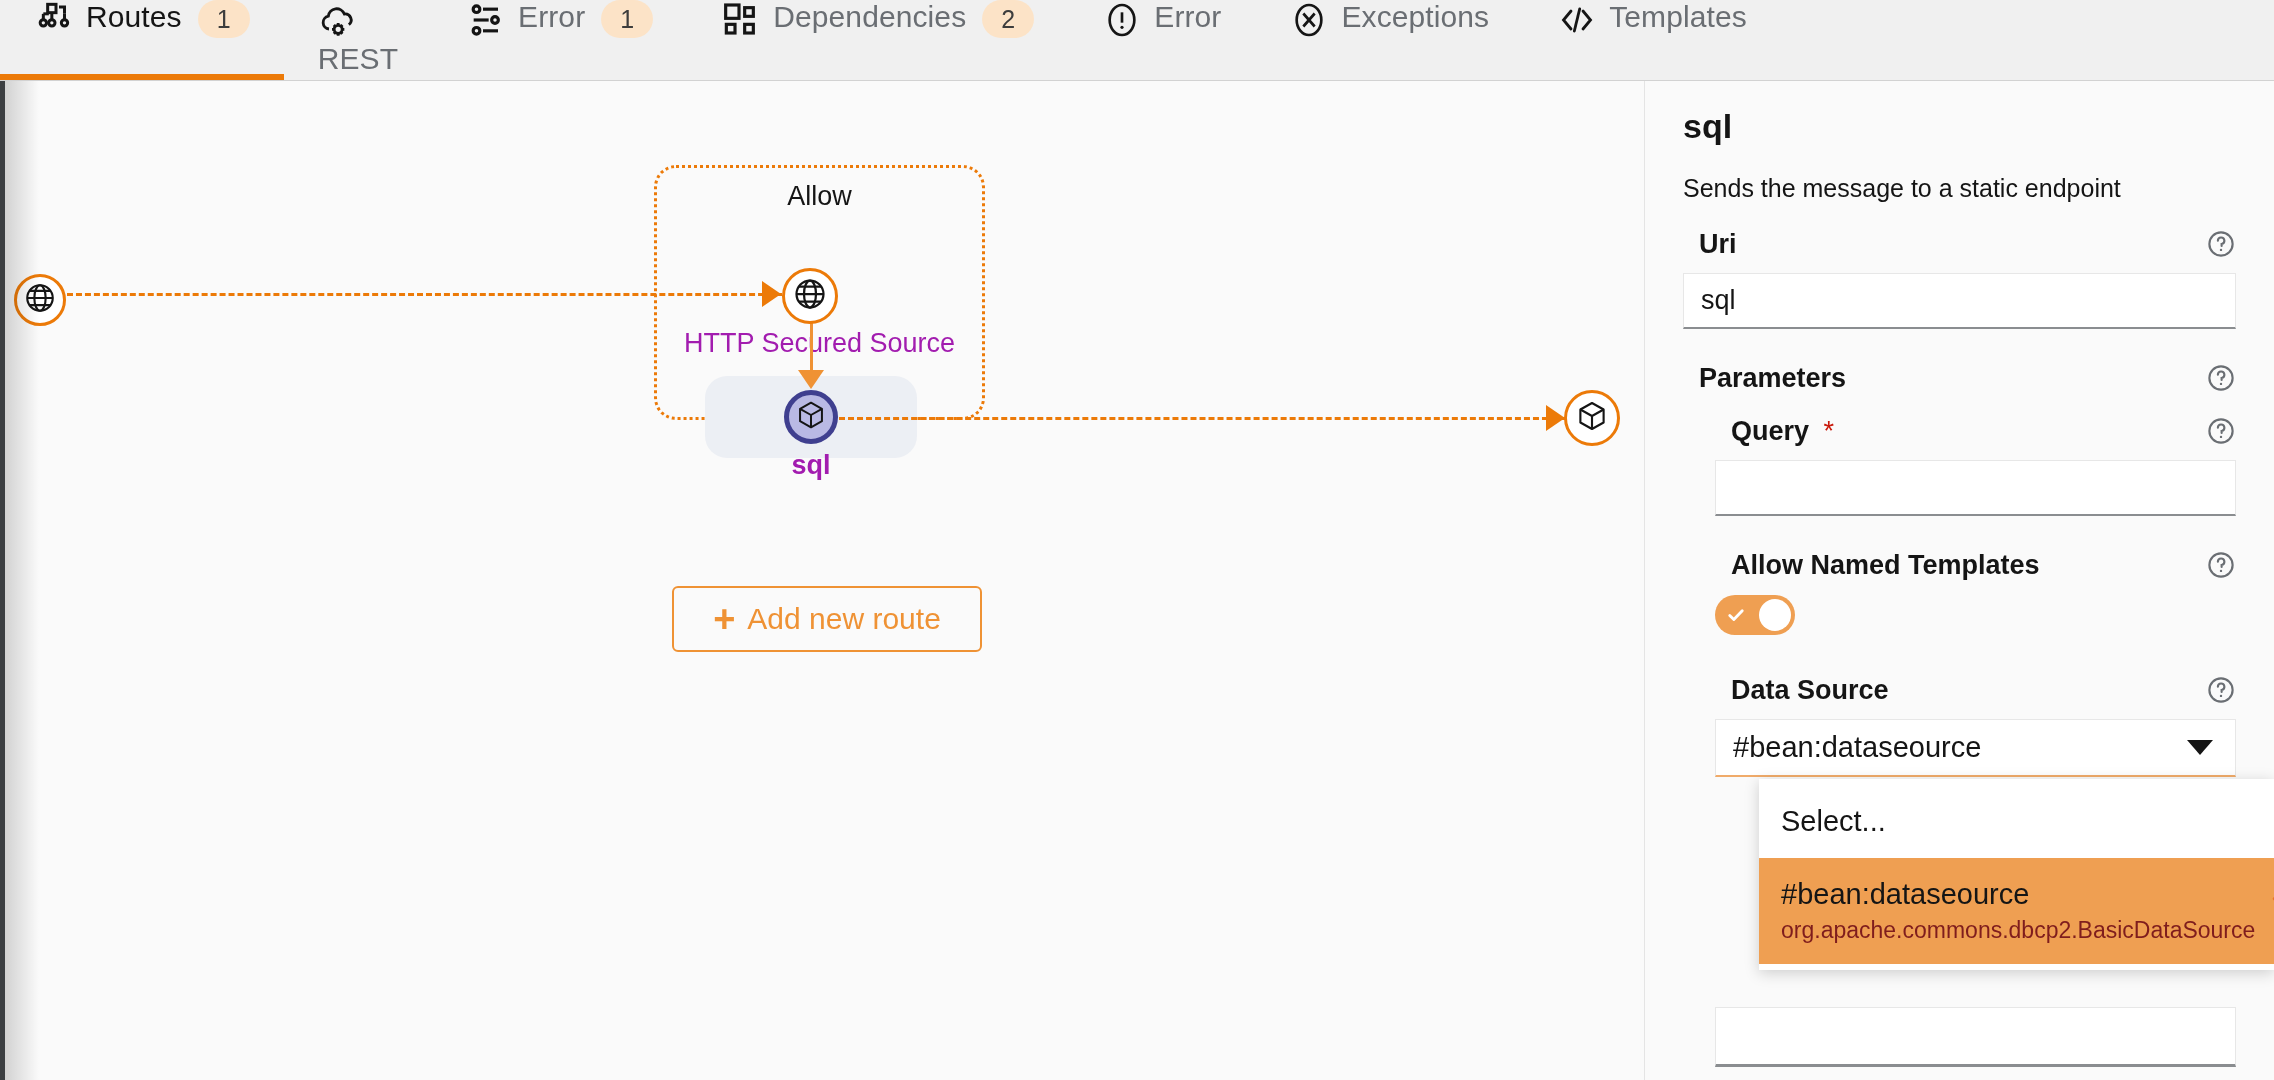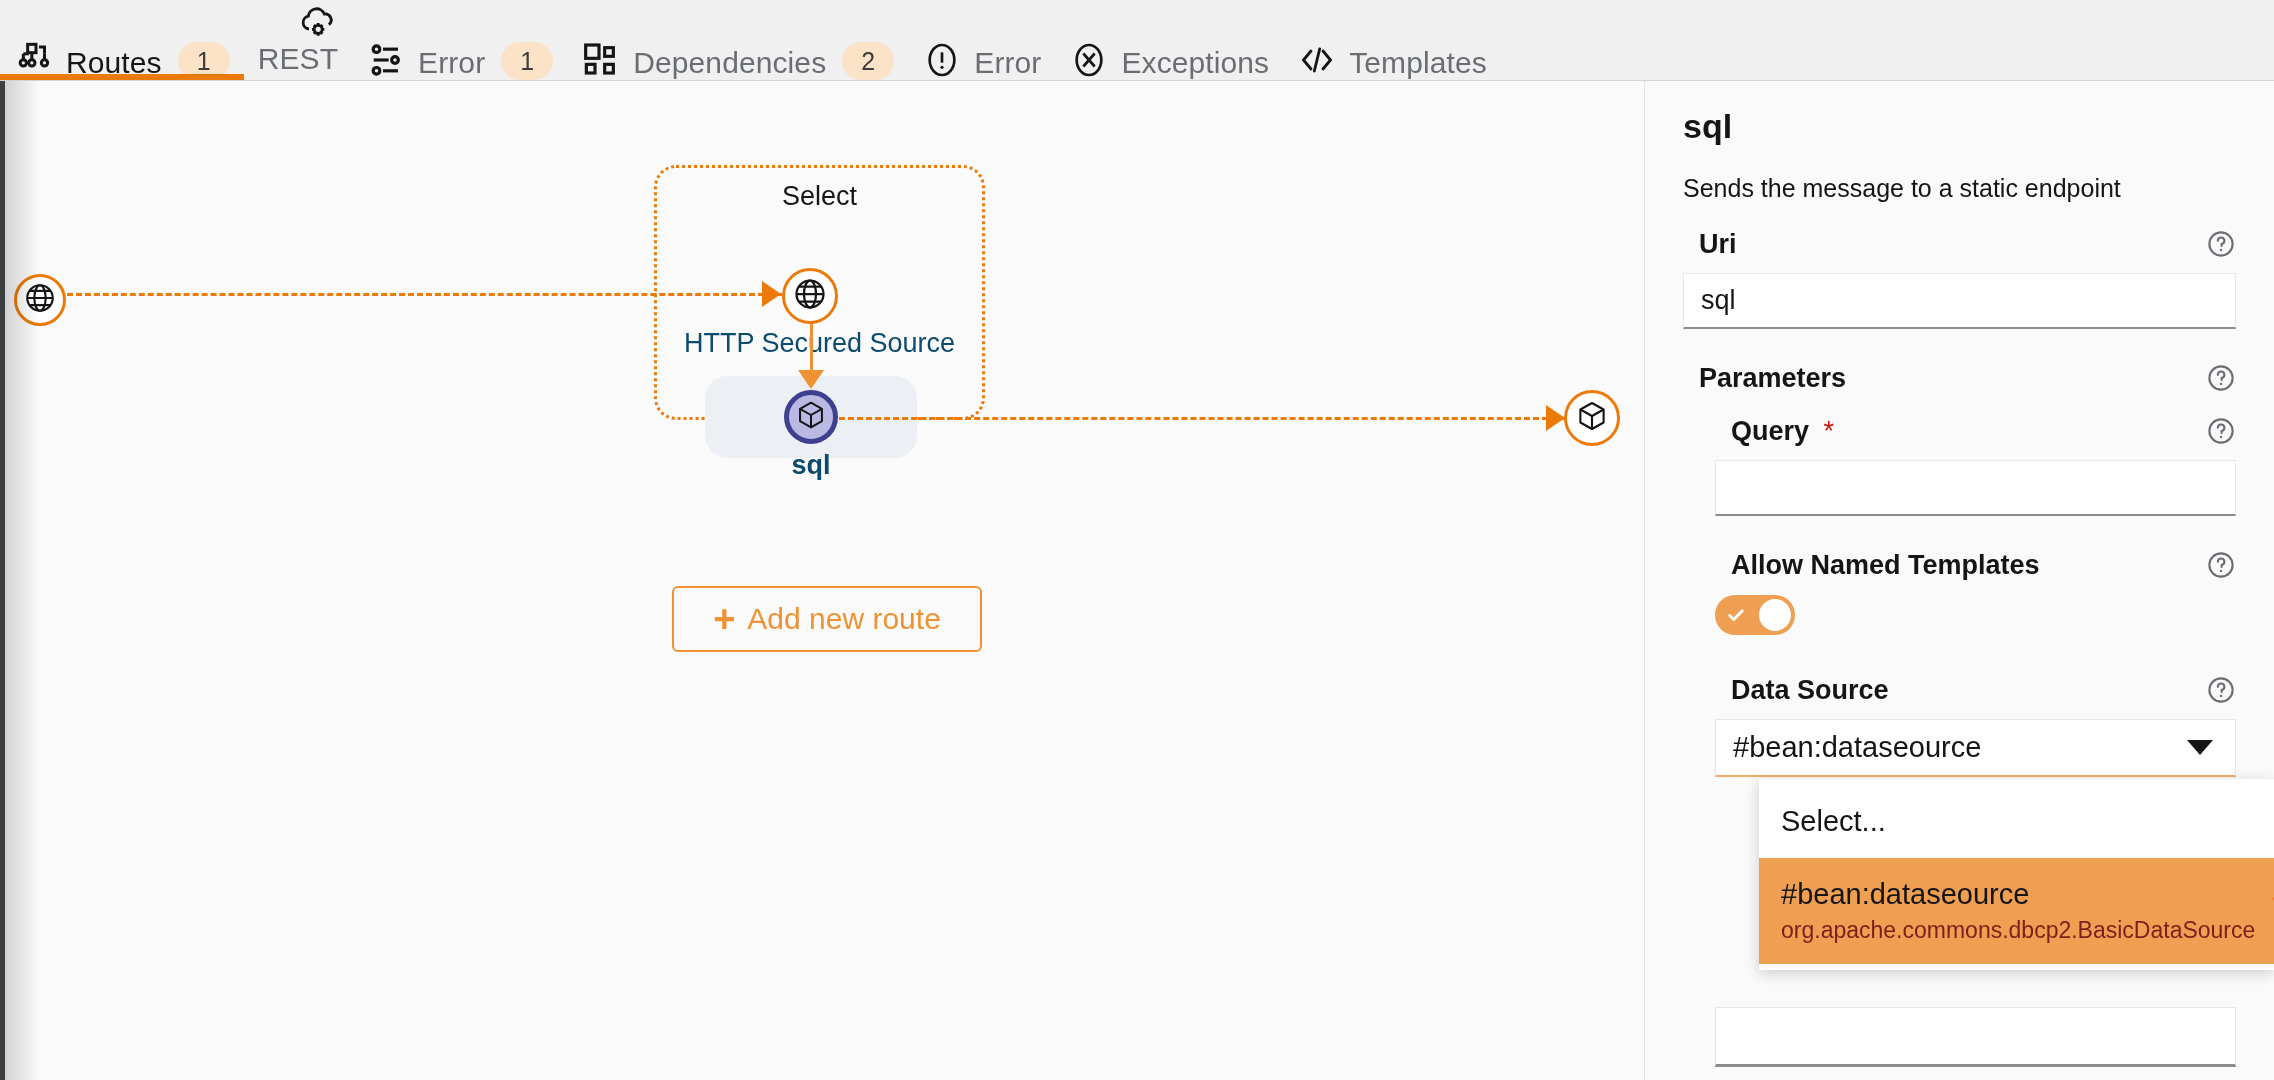--- a/index.html
+++ b/index.html
@@ -16,22 +16,22 @@
   .tabbar{
     height:81px;flex:0 0 81px;
     background:#f0f0f0;
     display:flex;align-items:flex-start;
     position:relative;
     border-bottom:1px solid #d2d2d2;
     box-sizing:border-box;
   }
   .tab{
     height:80px;
-    display:flex;align-items:flex-end;gap:12px;
-    padding:0 14px;
+    display:flex;align-items:flex-start;gap:12px;
+    padding:0 34px;
     cursor:pointer;
     position:relative;
     box-sizing:border-box;
     user-select:none;
   }
   .tab .tab-label{
     font-size:30px;color:#6a6e73;letter-spacing:.1px;white-space:nowrap;
   }
   .tab.active .tab-label{color:#151515;font-weight:400;}
   .tab.active::after{
@@ -96,21 +96,21 @@
   }
   .node-sql{
     left:779px;top:309px;width:54px;height:54px;
     border:5px solid #3f3f8f;background:#b9b9e4;z-index:3;
   }
   .node-right{
     left:1559px;top:309px;width:56px;height:56px;
     border:3px solid #ec7a08;z-index:3;
   }
   .node-label{
-    position:absolute;text-align:center;color:#0c4a6e;white-space:nowrap;
+    position:absolute;text-align:center;color:#a21caf;white-space:nowrap;
   }
   .label-http{
     left:649px;width:331px;top:247px;font-size:27px;
   }
   .label-sql{
     left:700px;width:212px;top:369px;font-size:27px;font-weight:bold;
   }
 
   
   .edge{position:absolute;height:0;border-top:3px dashed #ec7a08;z-index:1;}
@@ -316,21 +316,21 @@
     <div class="canvas">
 
       <div class="edge edge-1"></div>
       <div class="arrow arrow-1"></div>
       <div class="edge-v"></div>
       <div class="arrow-down"></div>
       <div class="edge edge-2"></div>
       <div class="arrow arrow-2"></div>
 
       <div class="route-group">
-        <div class="route-title">Select</div>
+        <div class="route-title">Allow</div>
       </div>
 
       <div class="node-circle node-http-out">
         <span>
           <svg width="34" height="34" viewBox="0 0 24 24" fill="none" stroke="#151515" stroke-width="1.5">
             <circle cx="12" cy="12" r="9"></circle>
             <ellipse cx="12" cy="12" rx="4" ry="9"></ellipse>
             <path d="M3 12h18M4.6 7h14.8M4.6 17h14.8"></path>
           </svg>
         </span>

